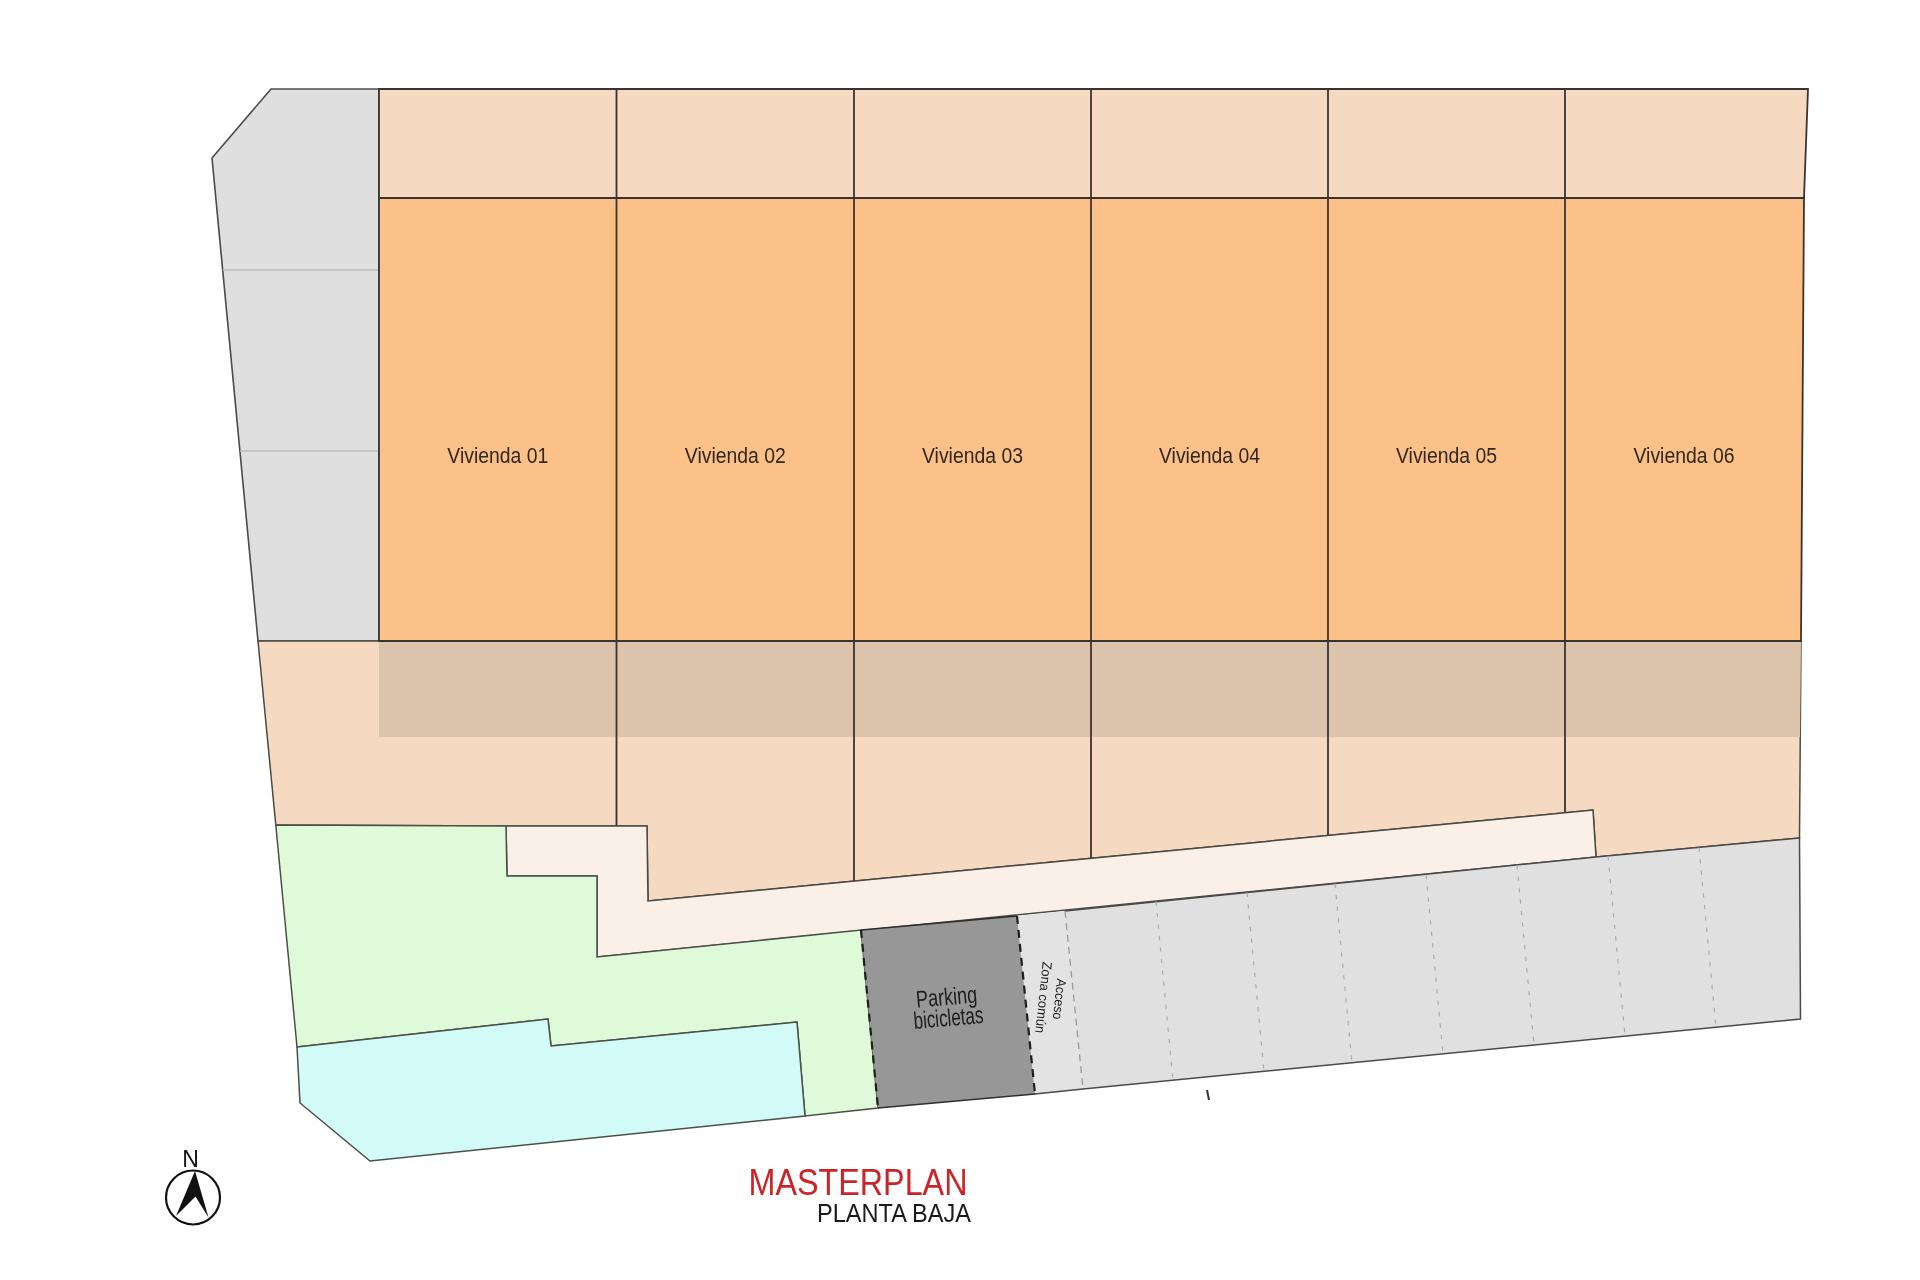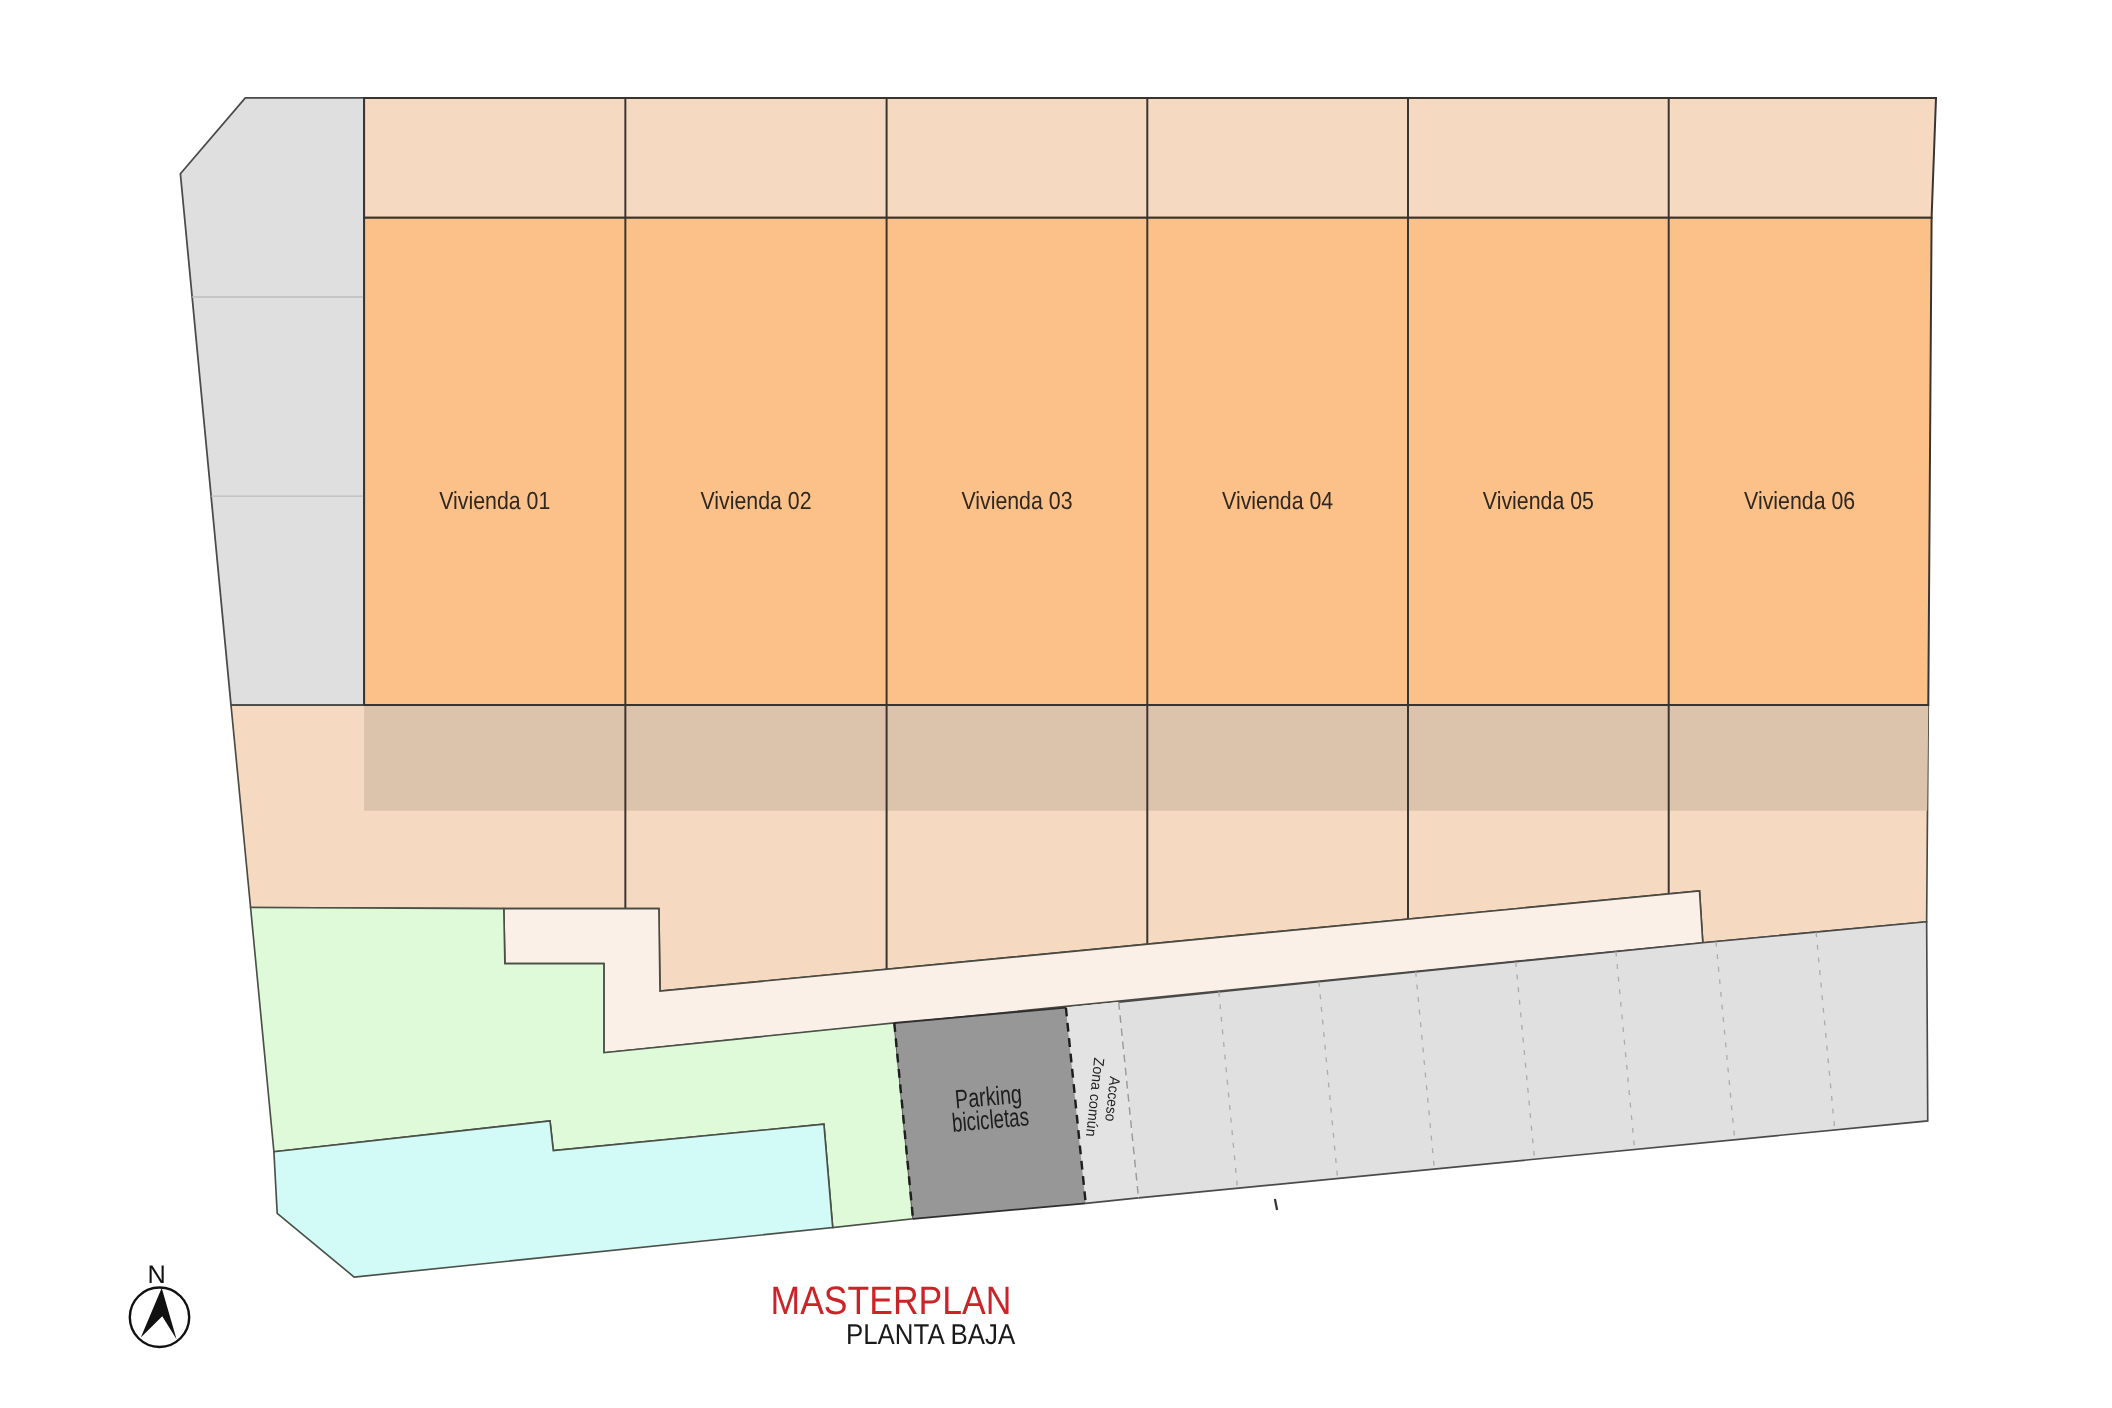--- a/index.html
+++ b/index.html
@@ -1,16 +1,16 @@
 <!DOCTYPE html>
 <html><head>
 <meta charset="utf-8">
 <style>
   html,body{margin:0;padding:0;background:#ffffff;}
-  .page{width:1520px;height:1280px;position:relative;font-family:"Liberation Sans",sans-serif;}
+  .page{width:1520px;height:1280px;position:relative;font-family:"Liberation Sans",sans-serif;padding-left:48px;}
   svg{display:block}
   text{font-family:"Liberation Sans",sans-serif;}
 </style>
 </head>
 <body>
 <div class="page">
 <svg width="1920" height="1280" viewBox="0 0 1920 1280">
 
   <rect x="0" y="0" width="1920" height="1280" fill="#ffffff"></rect>
 

